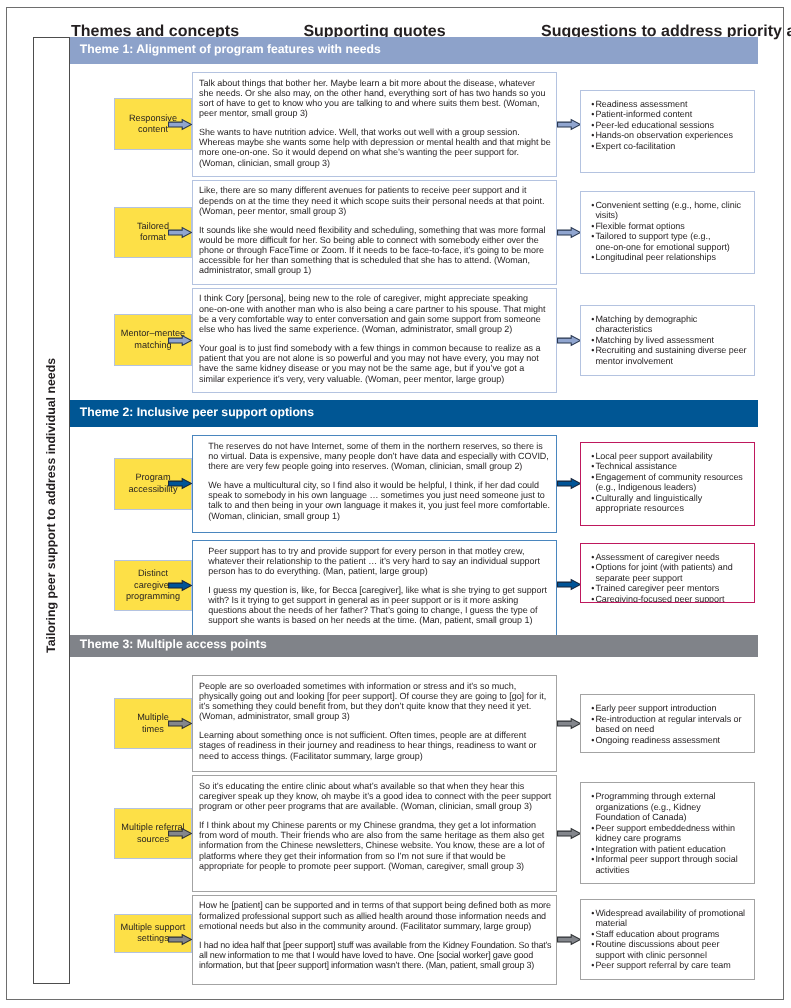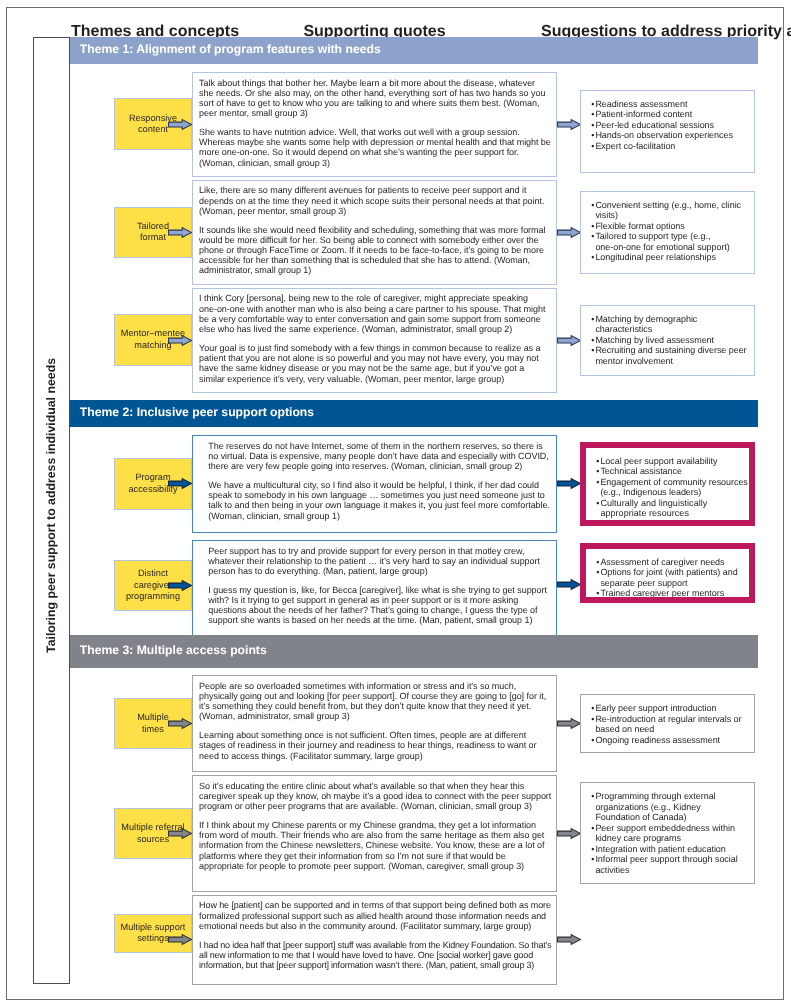--- a/index.html
+++ b/index.html
@@ -45,21 +45,21 @@
   .quotebox.theme1{border:1px solid #b4c3e0;}
   .quotebox.theme2{border:1px solid #4a86be;padding-left:15px;}
   .quotebox.theme3{border:1px solid #a3a3a3;}
   .quotebox p{margin:0;font-size:9px;line-height:10.2px;color:#231f20;
               text-align:left;letter-spacing:-0.05px;}
   .quotebox p + p{margin-top:8.6px;}
 
   .recbox{position:absolute;left:580.1px;width:174.6px;box-sizing:border-box;
           padding:8px 6.4px 4px 10.2px;background:#fff;overflow:hidden;}
   .recbox.theme1{border:1px solid #b4c3e0;}
-  .recbox.theme2{border:6px solid #be185d;}
+  .recbox.theme2{border:1px solid #be185d;}
   .recbox.theme3{border:1px solid #a3a3a3;}
   .recbox ul{margin:0;padding:0;list-style:none;width:155.4px;}
   .recbox li{font-size:9px;line-height:10.55px;color:#231f20;
              padding-left:4.1px;text-indent:-4.1px;letter-spacing:-0.05px;}
   .recbox li::before{content:"\2022";display:inline-block;width:4.1px;text-indent:0;font-size:9px;}
 
   svg.arrow{position:absolute;display:block;overflow:visible;}
 </style>
 </head>
 <body>
@@ -182,21 +182,21 @@
       <path d="M0.55,3.1 L14.2,3.1 L14.2,0.6 L23.45,5.5 L14.2,10.4 L14.2,7.9 L0.55,7.9 Z" fill="#005497" stroke="#16243a" stroke-width="1.05" stroke-linejoin="miter"></path>
     </svg>
 <div class="recbox theme2" style="top:542.6px;height:60px">
       <ul>
         <li style="letter-spacing:-0.05px">Assessment of caregiver needs</li>
         <li style="letter-spacing:-0.05px">Options for joint (with patients) and separate peer support</li>
         <li style="letter-spacing:-0.05px">Trained caregiver peer mentors</li>
         <li style="letter-spacing:-0.05px">Caregiving‑focused peer support programming</li>
       </ul>
     </div>
-<div class="banner theme3" style="top:635px;height:33px">
+<div class="banner theme3" style="top:635px;height:22px">
       <span>Theme 3: Multiple access points</span>
     </div>
 <div class="concept" style="top:697.8px;height:51.5px">
       <span class="cline">Multiple</span>
       <span class="cline">times</span>
     </div>
 <svg class="arrow" style="left:168.2px;top:718.05px;width:24.0px;height:11.0px" viewBox="0 0 24.0 11.0">
       <path d="M0.55,3.1 L14.2,3.1 L14.2,0.6 L23.45,5.5 L14.2,10.4 L14.2,7.9 L0.55,7.9 Z" fill="#83868c" stroke="#2e3134" stroke-width="1.05" stroke-linejoin="miter"></path>
     </svg>
 <div class="quotebox theme3" style="top:675.2px;height:97.3px">
@@ -242,13 +242,21 @@
 <svg class="arrow" style="left:168.2px;top:933.8px;width:24.0px;height:11.0px" viewBox="0 0 24.0 11.0">
       <path d="M0.55,3.1 L14.2,3.1 L14.2,0.6 L23.45,5.5 L14.2,10.4 L14.2,7.9 L0.55,7.9 Z" fill="#83868c" stroke="#2e3134" stroke-width="1.05" stroke-linejoin="miter"></path>
     </svg>
 <div class="quotebox theme3" style="top:894.8px;height:90.1px">
       <p style="letter-spacing:-0.1px">How he [patient] can be supported and in terms of that support being defined both as more formalized professional support such as allied health around those information needs and emotional needs but also in the community around. (Facilitator summary, large group)</p>
       <p style="letter-spacing:-0.22px">I had no idea half that [peer support] stuff was available from the Kidney Foundation. So that’s all new information to me that I would have loved to have. One [social worker] gave good information, but that [peer support] information wasn’t there. (Man, patient, small group 3)</p>
     </div>
 <svg class="arrow" style="left:556.9px;top:933.9px;width:24.0px;height:11.0px" viewBox="0 0 24.0 11.0">
       <path d="M0.55,3.1 L14.2,3.1 L14.2,0.6 L23.45,5.5 L14.2,10.4 L14.2,7.9 L0.55,7.9 Z" fill="#83868c" stroke="#2e3134" stroke-width="1.05" stroke-linejoin="miter"></path>
     </svg>
+<div class="recbox theme3" style="top:898.7px;height:81.4px">
+      <ul>
+        <li style="letter-spacing:-0.05px">Widespread availability of promotional material</li>
+        <li style="letter-spacing:-0.05px">Staff education about programs</li>
+        <li style="letter-spacing:-0.05px">Routine discussions about peer support with clinic personnel</li>
+        <li style="letter-spacing:-0.05px">Peer support referral by care team</li>
+      </ul>
+    </div>
 </div>
 
 </body></html>

